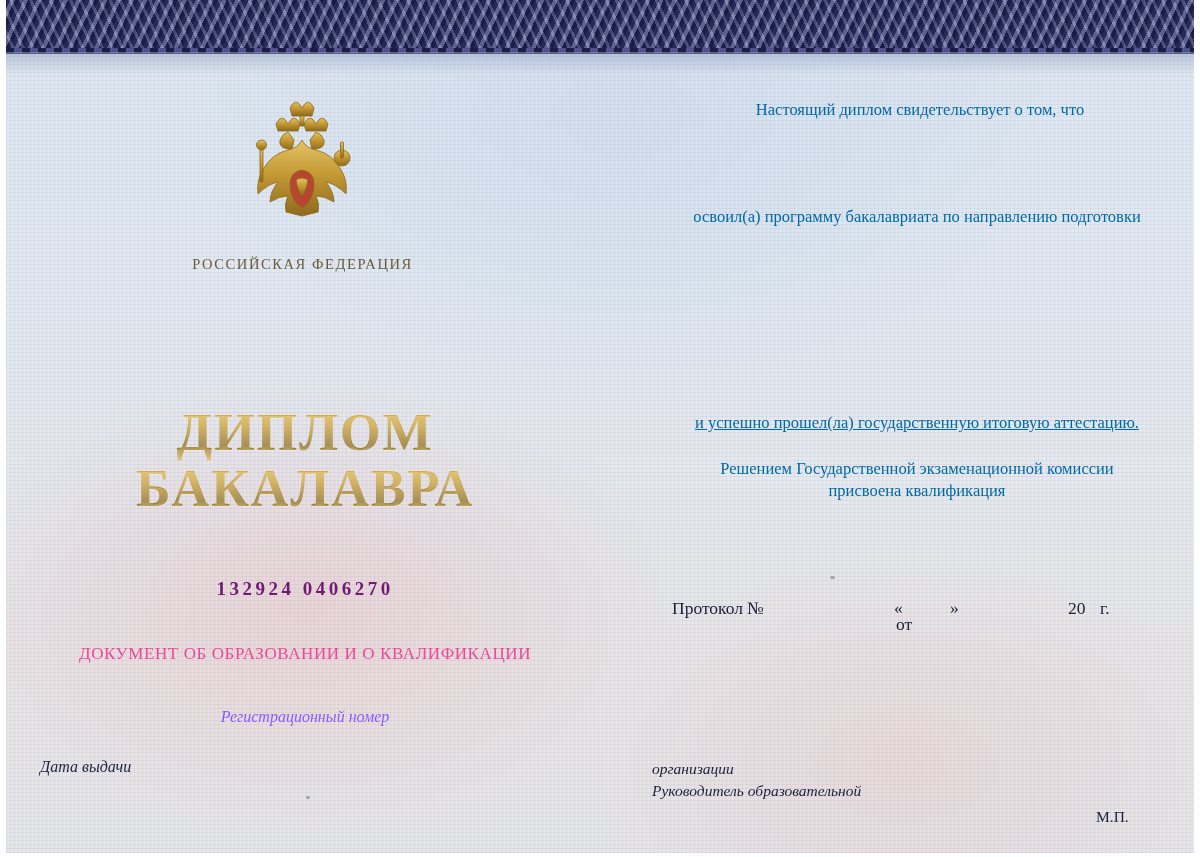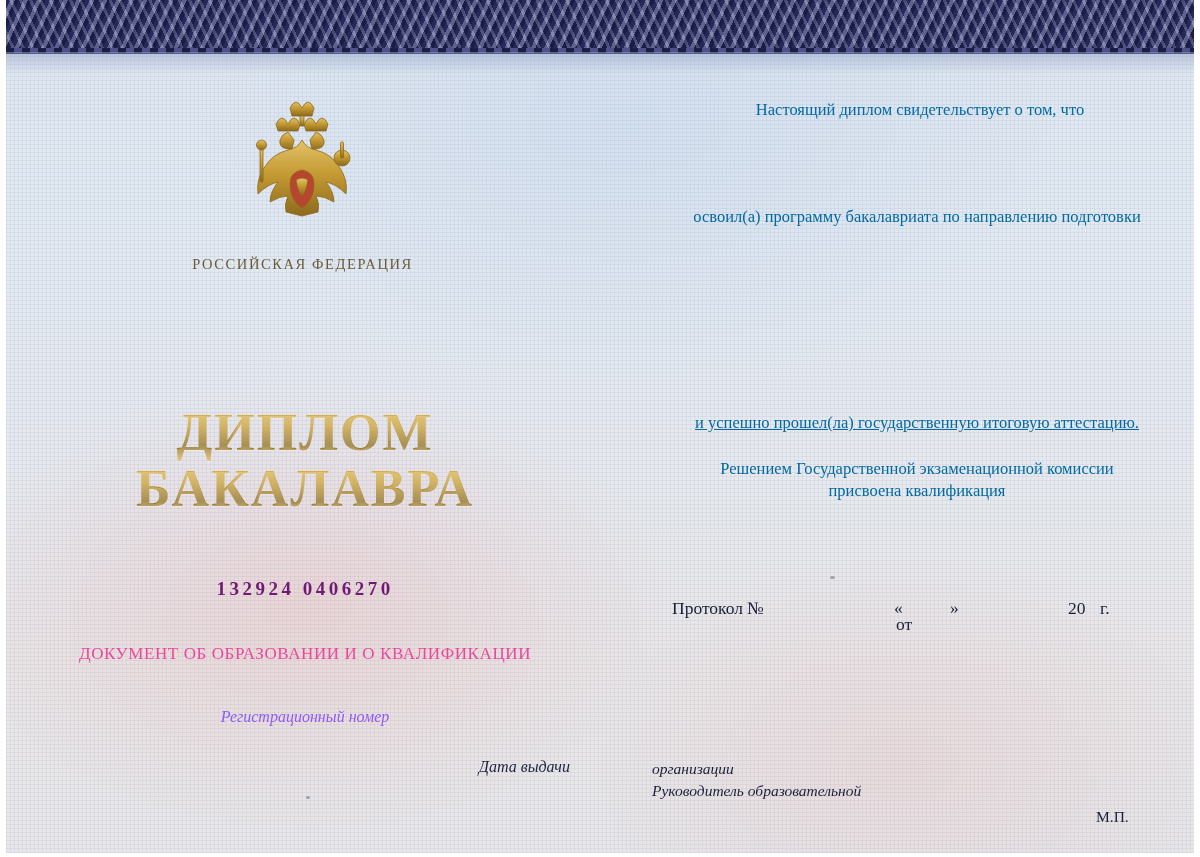--- a/index.html
+++ b/index.html
@@ -148,21 +148,21 @@
     text-align: center;
     font-size: 16px;
     font-style: italic;
     color: #8b5cf6;
   }
   .issue-date {
     position: absolute;
     left: 40px;
     top: 758px;
     width: 530px;
-    text-align: right;
+    text-align: left;
     font-size: 16px;
     font-style: italic;
     color: #1d2340;
   }
 
   
   .r-line {
     position: absolute;
     color: #0369a1;
     font-size: 16.5px;

